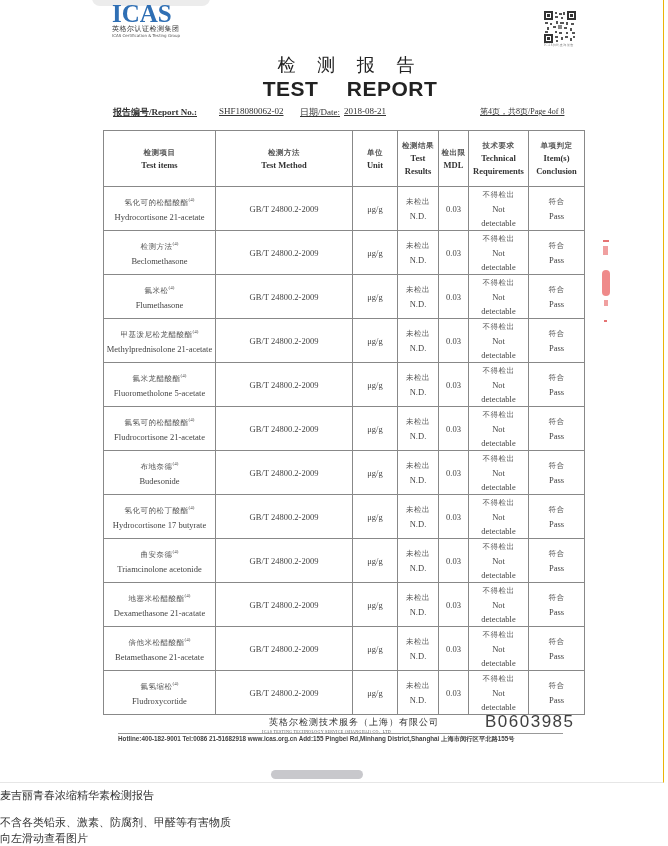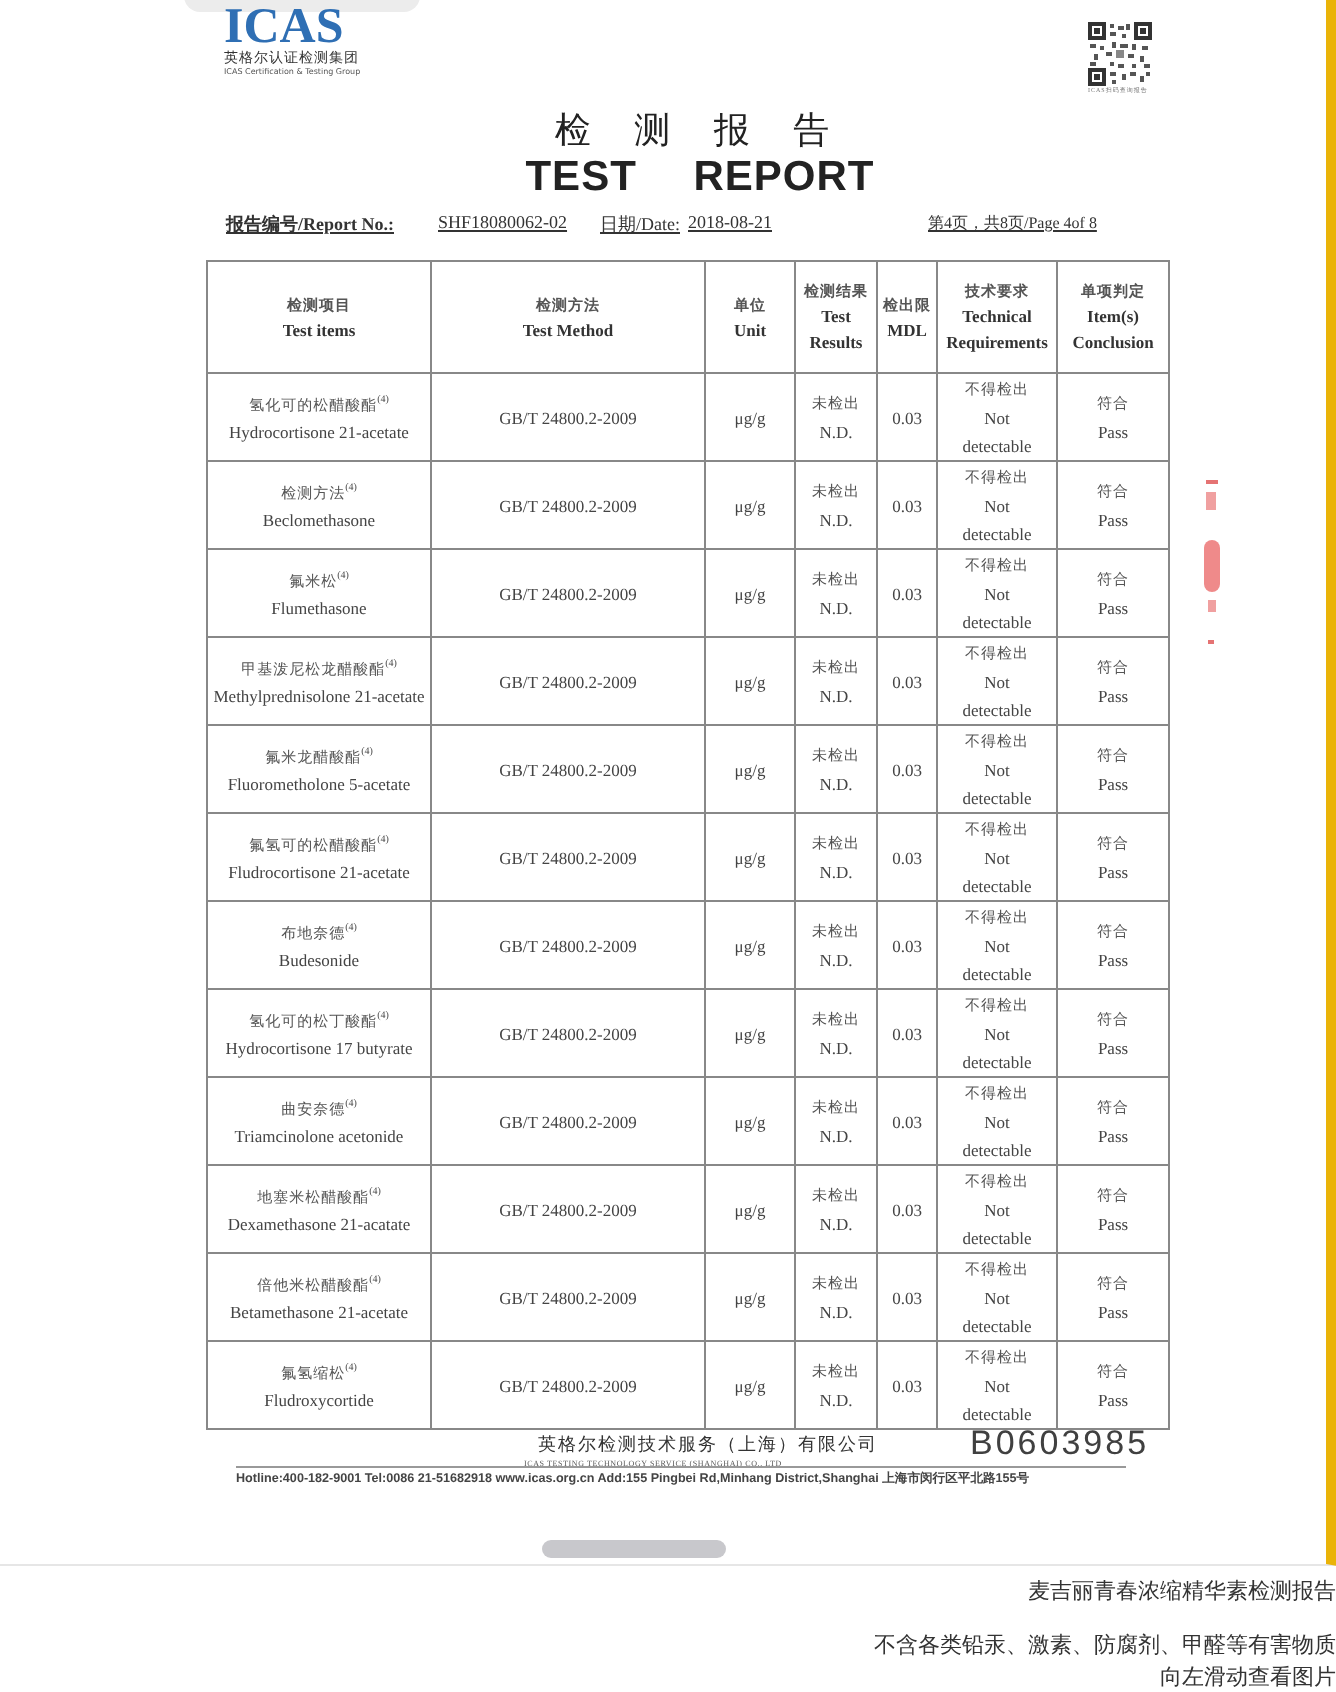--- a/index.html
+++ b/index.html
@@ -1,42 +1,42 @@
 <!DOCTYPE html>
 <html><head>
 <meta charset="utf-8">
 <style>
   html, body { margin:0; padding:0; background:#ffffff; }
   body { width:668px; height:846px; position:relative; overflow:hidden; font-family:"Liberation Serif","DejaVu Serif",serif; color:#333; }
-  .frame { position:absolute; left:0; top:0; width:663px; height:782px; background:#fff; border-right:6px solid #eab308; border-bottom:1px solid #e6e6e6; }
+  .frame { position:absolute; left:0; top:0; width:663px; height:782px; background:#fff; border-right:1px solid #eab308; border-bottom:1px solid #e6e6e6; }
   .top-pill { position:absolute; left:92px; top:-10px; width:118px; height:16px; background:#ececec; border-radius:8px; }
   .logo { position:absolute; left:112px; top:3px; width:82px; }
   .logo-main { font-family:"Liberation Serif",serif; font-weight:bold; font-size:25px; color:#2f6fb4; letter-spacing:0px; line-height:22px; }
-  .logo-cn { font-family:Liberation Serif, serif; font-size:7px; color:#333; line-height:8px; letter-spacing:0.5px; }
+  .logo-cn { font-family:Liberation Mono, monospace; font-size:7px; color:#333; line-height:8px; letter-spacing:0.5px; }
   .logo-en { font-family:"DejaVu Sans",sans-serif; font-size:4px; color:#555; line-height:5px; }
   .qr { position:absolute; left:544px; top:11px; width:32px; height:32px; }
   .qr-caption { position:absolute; left:544px; top:43px; width:33px; font-size:3px; color:#777; letter-spacing:0.5px; }
   .title-cn { position:absolute; left:0; width:700px; top:53px; text-align:center; font-family:"DejaVu Serif",serif; font-size:18px; letter-spacing:8px; color:#222; }
   .title-en { position:absolute; left:0; width:700px; top:77px; text-align:center; font-family:"Liberation Sans",sans-serif; font-weight:bold; font-size:21px; color:#222; word-spacing:22px; letter-spacing:0.5px; }
   .meta { position:absolute; top:106px; font-size:9px; color:#333; white-space:nowrap;text-decoration:underline; }
   .meta b { font-weight:bold; }
   table.report { position:absolute; left:103px; top:130px; border-collapse:collapse; font-size:8.5px; color:#444; }
   table.report td, table.report th { border:1px solid #888; text-align:center; vertical-align:middle; padding:0 2px; line-height:14px; }
   table.report th { font-weight:bold; color:#333; height:55px; font-size:8.5px; line-height:13px; }
   table.report td { height:42px; }
   .cn { font-family:"DejaVu Sans",sans-serif; font-size:7.5px; color:#555; letter-spacing:0.5px; }
   .sup { font-size:5px; vertical-align:super; }
   .footer-co { position:absolute; left:269px; top:716px; font-family:Liberation Sans, sans-serif; font-size:9px; color:#333; letter-spacing:1px; }
   .footer-co-en { position:absolute; left:262px; top:729px; font-size:4px; color:#555; letter-spacing:0.3px; }
   .serial { position:absolute; left:485px; top:712px; font-family:"Liberation Sans",sans-serif; font-size:17px; color:#404040; letter-spacing:1.5px; }
   .footer-rule { position:absolute; left:118px; top:733px; width:445px; border-top:1px solid #999; }
   .footer-contact { position:absolute; left:118px; top:735px; font-family:"Liberation Sans",sans-serif; font-size:6.3px; color:#444; white-space:nowrap; font-weight:bold; }
   .stamp { position:absolute; left:600px; top:230px; width:12px; height:110px; }
   .scrollbar { position:absolute; left:271px; top:770px; width:92px; height:9px; background:#c8c8cc; border-radius:5px; }
-  .caption { position:absolute; left:0; width:668px; text-align:right; font-family:Liberation Serif, serif; font-size:11px; color:#333; }
+  .caption { position:absolute; left:0; width:668px; text-align:left; font-family:Liberation Serif, serif; font-size:11px; color:#333; }
 </style>
 </head>
 <body>
 
 <div class="frame">
   <div class="top-pill"></div>
 
   <div class="logo">
     <div class="logo-main">ICAS</div>
     <div class="logo-cn">英格尔认证检测集团</div>
@@ -86,21 +86,21 @@
   </svg>
   <div class="qr-caption">ICAS扫码查询报告</div>
 
   <div class="title-cn">检 测 报 告</div>
   <div class="title-en">TEST REPORT</div>
 
   <div class="meta" style="left:113px;"><b>报告编号/Report No.:</b></div>
   <div class="meta" style="left:219px;">SHF18080062-02</div>
   <div class="meta" style="left:300px;">日期/Date:</div>
   <div class="meta" style="left:344px;">2018-08-21</div>
-  <div class="meta" style="left:464px; font-size:8px;">第4页，共8页/Page 4of 8</div>
+  <div class="meta" style="left:480px; font-size:8px;">第4页，共8页/Page 4of 8</div>
 
   <table class="report">
     <colgroup>
       <col style="width:112px">
         <col style="width:137px">
         <col style="width:45px">
         <col style="width:41px">
         <col style="width:30px">
         <col style="width:60px">
         <col style="width:56px">

